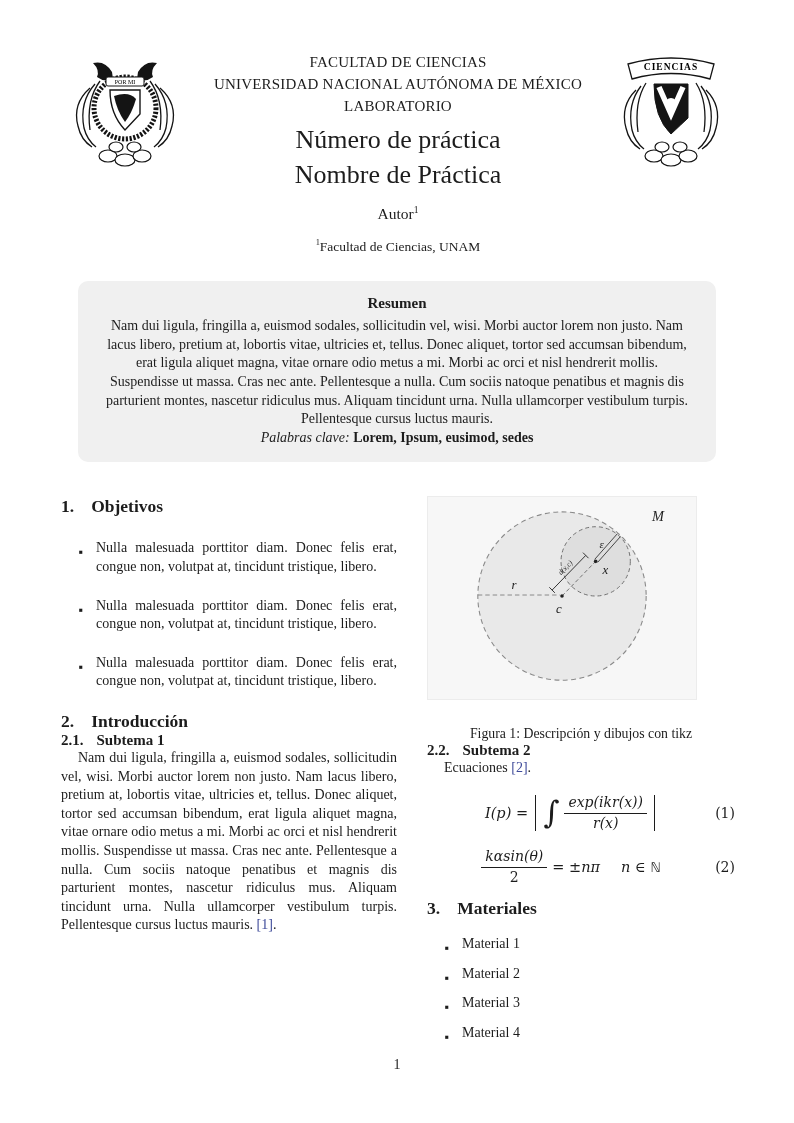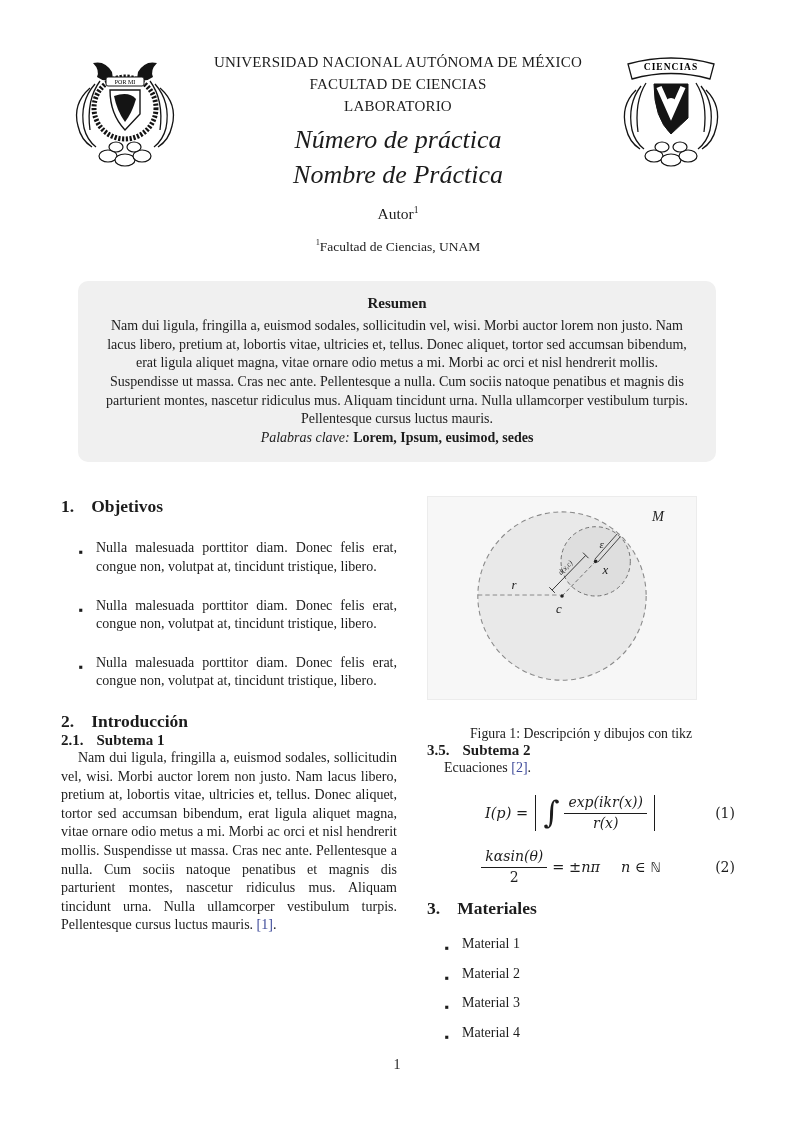--- a/index.html
+++ b/index.html
@@ -4,21 +4,21 @@
 <style>
   html,body{margin:0;padding:0;background:#ffffff;}
   .page{width:794px;height:1123px;position:relative;background:#fff;margin:0 auto;
         font-family:"Liberation Serif",serif;color:#1c1c1c;overflow:hidden;}
 
   
   .header{display:flex;justify-content:space-between;align-items:flex-start;padding:52px 68px 0 70px;}
   .crest{width:110px;height:120px;flex:0 0 auto;}
   .header-center{flex:1;text-align:center;padding:2px 6px 0;}
   .uni-line{font-size:15px;letter-spacing:.2px;margin:0 0 5px;}
-  .doc-title{font-size:26px;margin:12px 0 0;line-height:1.0;font-style:italic;}
+  .doc-title{font-size:26px;margin:12px 0 0;line-height:1.0;}
   .doc-title.second{margin-top:9px;}
   .author-line{font-size:15.5px;margin-top:16px;}
   .affil-line{font-size:13.5px;margin-top:15px;}
   sup{font-size:62%;}
 
   
   .abstract{margin:26px 78px 0;background:#f0f0f0;border-radius:10px;
             padding:13px 26px 15px;text-align:center;font-size:14px;line-height:18.6px;}
   .abstract-title{font-weight:bold;font-size:15px;margin-bottom:5px;}
   .keywords-label{font-style:italic;}
@@ -95,22 +95,22 @@
       <g fill="#ffffff" stroke="#141414" stroke-width="1.2">
         <ellipse cx="38" cy="104" rx="9" ry="6"></ellipse>
         <ellipse cx="55" cy="108" rx="10" ry="6"></ellipse>
         <ellipse cx="72" cy="104" rx="9" ry="6"></ellipse>
         <ellipse cx="46" cy="95" rx="7" ry="5"></ellipse>
         <ellipse cx="64" cy="95" rx="7" ry="5"></ellipse>
       </g>
     </svg>
 
     <div class="header-center">
+      <div class="uni-line">FACULTAD DE CIENCIAS</div>
       <div class="uni-line">UNIVERSIDAD NACIONAL AUTÓNOMA DE MÉXICO</div>
-      <div class="uni-line">FACULTAD DE CIENCIAS</div>
       <div class="uni-line">LABORATORIO</div>
       <div class="doc-title">Número de práctica</div>
       <div class="doc-title second">Nombre de Práctica</div>
       <div class="author-line"><span>Autor</span><sup>1</sup></div>
       <div class="affil-line"><sup>1</sup><span>Facultad de Ciencias, UNAM</span></div>
     </div>
 
     <svg class="crest" viewBox="0 0 110 120" aria-hidden="true">
       <path d="M12,12 Q55,0 98,12 L94,27 Q55,16 16,27 Z" fill="#ffffff" stroke="#141414" stroke-width="1.3"></path>
       <text x="55" y="18" text-anchor="middle" font-size="9.5" font-weight="bold" font-family="Liberation Serif, serif" letter-spacing="1">CIENCIAS</text>
@@ -193,21 +193,21 @@
             <text x="129" y="117" font-size="13">c</text>
             <text x="176" y="78" font-size="13">x</text>
             <text x="173" y="51" font-size="11">ε</text>
             <text x="140" y="73" font-size="7.5" text-anchor="middle" transform="rotate(-45 140 73)">d(x,c)</text>
           </g>
         </svg>
         <figcaption>Figura 1: Descripción y dibujos con tikz</figcaption>
       </figure>
 
       <h3 class="subsec h-sub2">
-        <span>3.5.</span>
+        <span>2.2.</span>
         <span>Subtema 2</span>
       </h3>
 
       <p class="body-p indent"><span>Ecuaciones </span><span class="cite">[2]</span><span>.</span></p>
 
       <div class="eqrow">
         <div class="eqbody">
           <span class="mi">I(p) =</span>
           <span class="bigbar"></span>
           <span class="integral">∫</span>

